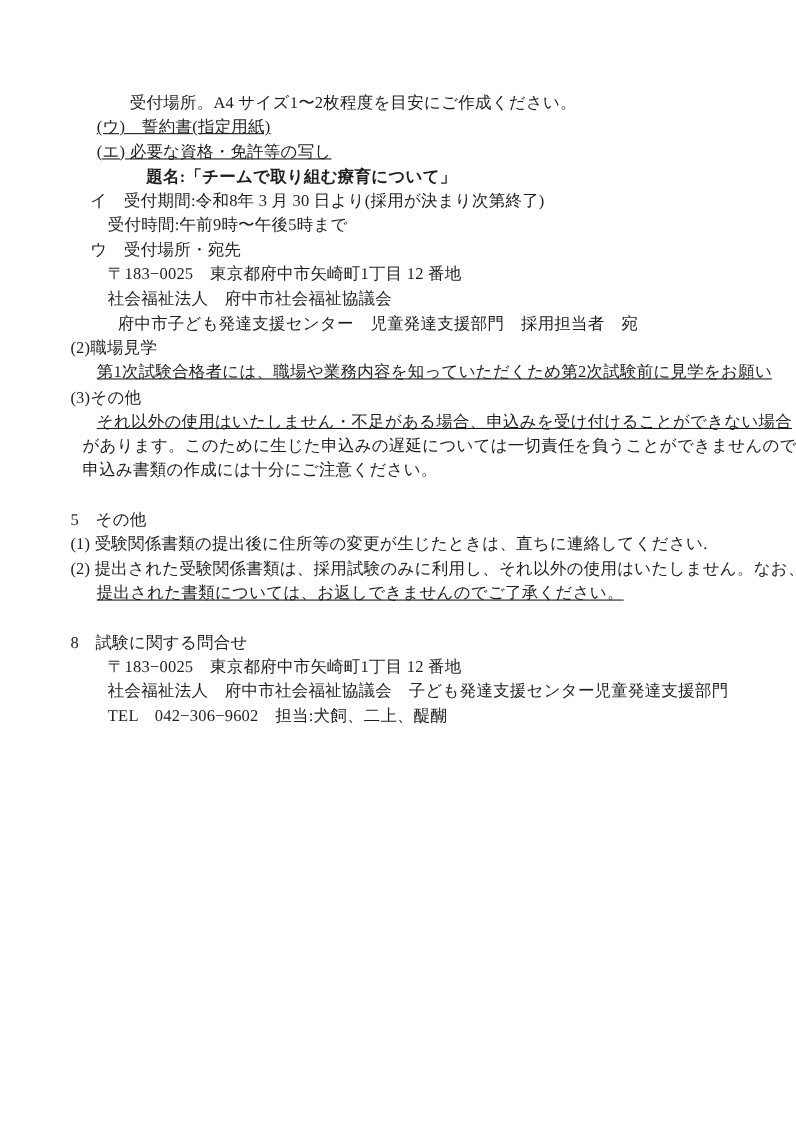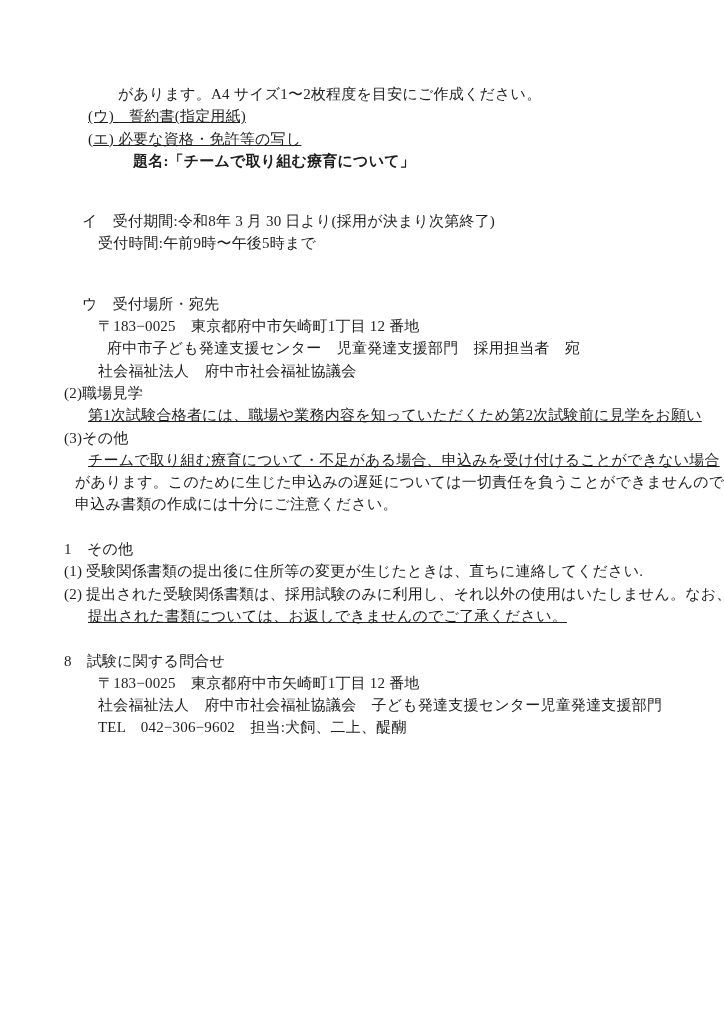--- a/index.html
+++ b/index.html
@@ -21,50 +21,50 @@
     color: #1e1e1e;
     letter-spacing: 0.2px;
   }
   .doc-line {
     white-space: pre;
     min-height: 22.3px;
   }
   
   .ind-0 { padding-left: 0; }
   .ind-1 { padding-left: 11px; }
-  .ind-2 { padding-left: 18px; margin-top: 38px; }
+  .ind-2 { padding-left: 18px; }
   .ind-3 { padding-left: 24px; text-decoration: underline; }
   .ind-4 { padding-left: 34px; }
   .ind-5 { padding-left: 43px; }
   .ind-6 { padding-left: 54px; }
   .ind-7 { padding-left: 69px; font-weight: bold; }
 </style>
 </head>
 <body>
 
 <div class="page">
   <div id="document-body">
-      <div class="doc-line ind-6"><span>があります。A4 サイズ1〜2枚程度を目安にご作成ください。</span></div>
+      <div class="doc-line ind-6"><span>受付場所。A4 サイズ1〜2枚程度を目安にご作成ください。</span></div>
       <div class="doc-line ind-3"><span>(ウ)　誓約書(指定用紙)</span></div>
       <div class="doc-line ind-3"><span>(エ) 必要な資格・免許等の写し</span></div>
       <div class="doc-line ind-7"><span>題名:「チームで取り組む療育について」</span></div>
       <div class="doc-line ind-2"><span>イ　受付期間:令和8年 3 月 30 日より(採用が決まり次第終了)</span></div>
       <div class="doc-line ind-4"><span>受付時間:午前9時〜午後5時まで</span></div>
       <div class="doc-line ind-2"><span>ウ　受付場所・宛先</span></div>
       <div class="doc-line ind-4"><span>〒183−0025　東京都府中市矢崎町1丁目 12 番地</span></div>
+      <div class="doc-line ind-4"><span>社会福祉法人　府中市社会福祉協議会</span></div>
       <div class="doc-line ind-5"><span>府中市子ども発達支援センター　児童発達支援部門　採用担当者　宛</span></div>
-      <div class="doc-line ind-4"><span>社会福祉法人　府中市社会福祉協議会</span></div>
       <div class="doc-line ind-0"><span>(2)職場見学</span></div>
       <div class="doc-line ind-3"><span>第1次試験合格者には、職場や業務内容を知っていただくため第2次試験前に見学をお願い</span></div>
       <div class="doc-line ind-0"><span>(3)その他</span></div>
-      <div class="doc-line ind-3"><span>チームで取り組む療育について・不足がある場合、申込みを受け付けることができない場合</span></div>
+      <div class="doc-line ind-3"><span>それ以外の使用はいたしません・不足がある場合、申込みを受け付けることができない場合</span></div>
       <div class="doc-line ind-1"><span>があります。このために生じた申込みの遅延については一切責任を負うことができませんので、</span></div>
       <div class="doc-line ind-1"><span>申込み書類の作成には十分にご注意ください。</span></div>
       <div class="doc-line ind-0"><span></span></div>
-      <div class="doc-line ind-0"><span>1　その他</span></div>
+      <div class="doc-line ind-0"><span>5　その他</span></div>
       <div class="doc-line ind-0"><span>(1) 受験関係書類の提出後に住所等の変更が生じたときは、直ちに連絡してください.</span></div>
       <div class="doc-line ind-0"><span>(2) 提出された受験関係書類は、採用試験のみに利用し、それ以外の使用はいたしません。なお、</span></div>
       <div class="doc-line ind-3"><span>提出された書類については、お返しできませんのでご了承ください。</span></div>
       <div class="doc-line ind-0"><span></span></div>
       <div class="doc-line ind-0"><span>8　試験に関する問合せ</span></div>
       <div class="doc-line ind-4"><span>〒183−0025　東京都府中市矢崎町1丁目 12 番地</span></div>
       <div class="doc-line ind-4"><span>社会福祉法人　府中市社会福祉協議会　子ども発達支援センター児童発達支援部門</span></div>
       <div class="doc-line ind-4"><span>TEL　042−306−9602　担当:犬飼、二上、醍醐</span></div>
     </div>
 </div>

